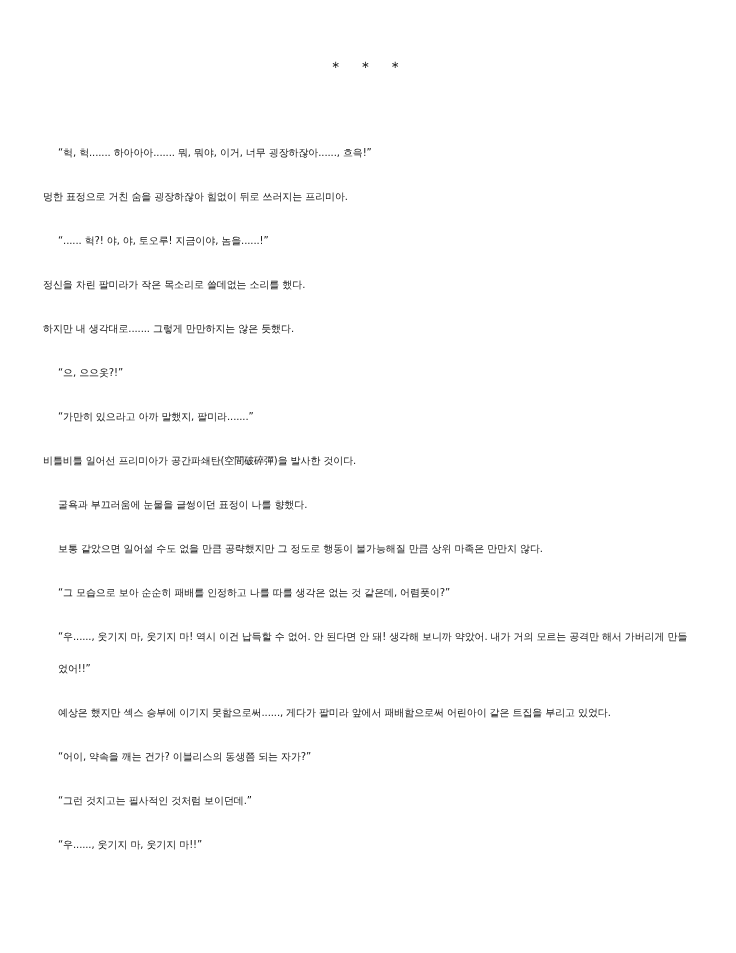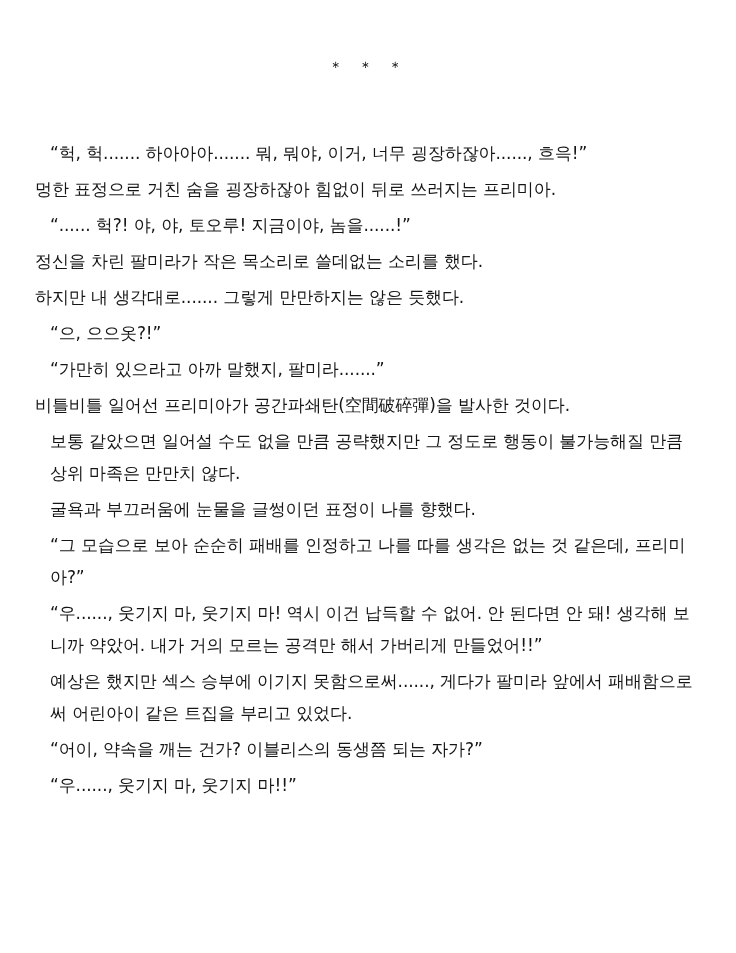--- a/index.html
+++ b/index.html
@@ -28,24 +28,24 @@
     letter-spacing: 5px;
     color: #111;
     padding-top: 60px;
     padding-bottom: 0;
     line-height: 1;
   }
   .body-text {
     margin-top: 62px;
   }
   .para {
-    font-size: 17px;
+    font-size: 10px;
     line-height: 32px;
     color: #151515;
-    margin: 4px;
+    margin: 12px;
     text-indent: 0;
     white-space: pre-wrap;
     word-break: break-all;
     letter-spacing: -0.1px;
   }
   .para.indent {
     padding-left: 15px;
   }
 </style>
 </head>
@@ -55,22 +55,23 @@
   <div class="scene-break">＊ ＊ ＊</div>
   <div class="body-text">
     <p class="para indent">“헉, 헉....... 하아아아....... 뭐, 뭐야, 이거, 너무 굉장하잖아......, 흐윽!”</p>
     <p class="para">멍한 표정으로 거친 숨을 굉장하잖아 힘없이 뒤로 쓰러지는 프리미아.</p>
     <p class="para indent">“...... 헉?! 야, 야, 토오루! 지금이야, 놈을......!”</p>
     <p class="para">정신을 차린 팔미라가 작은 목소리로 쓸데없는 소리를 했다.</p>
     <p class="para">하지만 내 생각대로....... 그렇게 만만하지는 않은 듯했다.</p>
     <p class="para indent">“으, 으으옷?!”</p>
     <p class="para indent">“가만히 있으라고 아까 말했지, 팔미라.......”</p>
     <p class="para">비틀비틀 일어선 프리미아가 공간파쇄탄(空間破碎彈)을 발사한 것이다.</p>
+    <p class="para indent">굴욕과 부끄러움에 눈물을 글썽이던 표정이 나를 향했다.</p>
     <p class="para indent">보통 같았으면 일어설 수도 없을 만큼 공략했지만 그 정도로 행동이 불가능해질 만큼 상위 마족은 만만치 않다.</p>
-    <p class="para indent">굴욕과 부끄러움에 눈물을 글썽이던 표정이 나를 향했다.</p>
-    <p class="para indent">“그 모습으로 보아 순순히 패배를 인정하고 나를 따를 생각은 없는 것 같은데, 프리미아?”</p>
+    <p class="para indent">“그 모습으로 보아 순순히 패배를 인정하고 나를 따를 생각은 없는 것 같은데, 어렴풋이?”</p>
     <p class="para indent">“우......, 웃기지 마, 웃기지 마! 역시 이건 납득할 수 없어. 안 된다면 안 돼! 생각해 보니까 약았어. 내가 거의 모르는 공격만 해서 가버리게 만들었어!!”</p>
     <p class="para indent">예상은 했지만 섹스 승부에 이기지 못함으로써......, 게다가 팔미라 앞에서 패배함으로써 어린아이 같은 트집을 부리고 있었다.</p>
     <p class="para indent">“어이, 약속을 깨는 건가? 이블리스의 동생쯤 되는 자가?”</p>
+    <p class="para indent">“그런 것치고는 필사적인 것처럼 보이던데.”</p>
     <p class="para indent">“우......, 웃기지 마, 웃기지 마!!”</p>
 
   </div>
 </div>
 
 </body></html>

